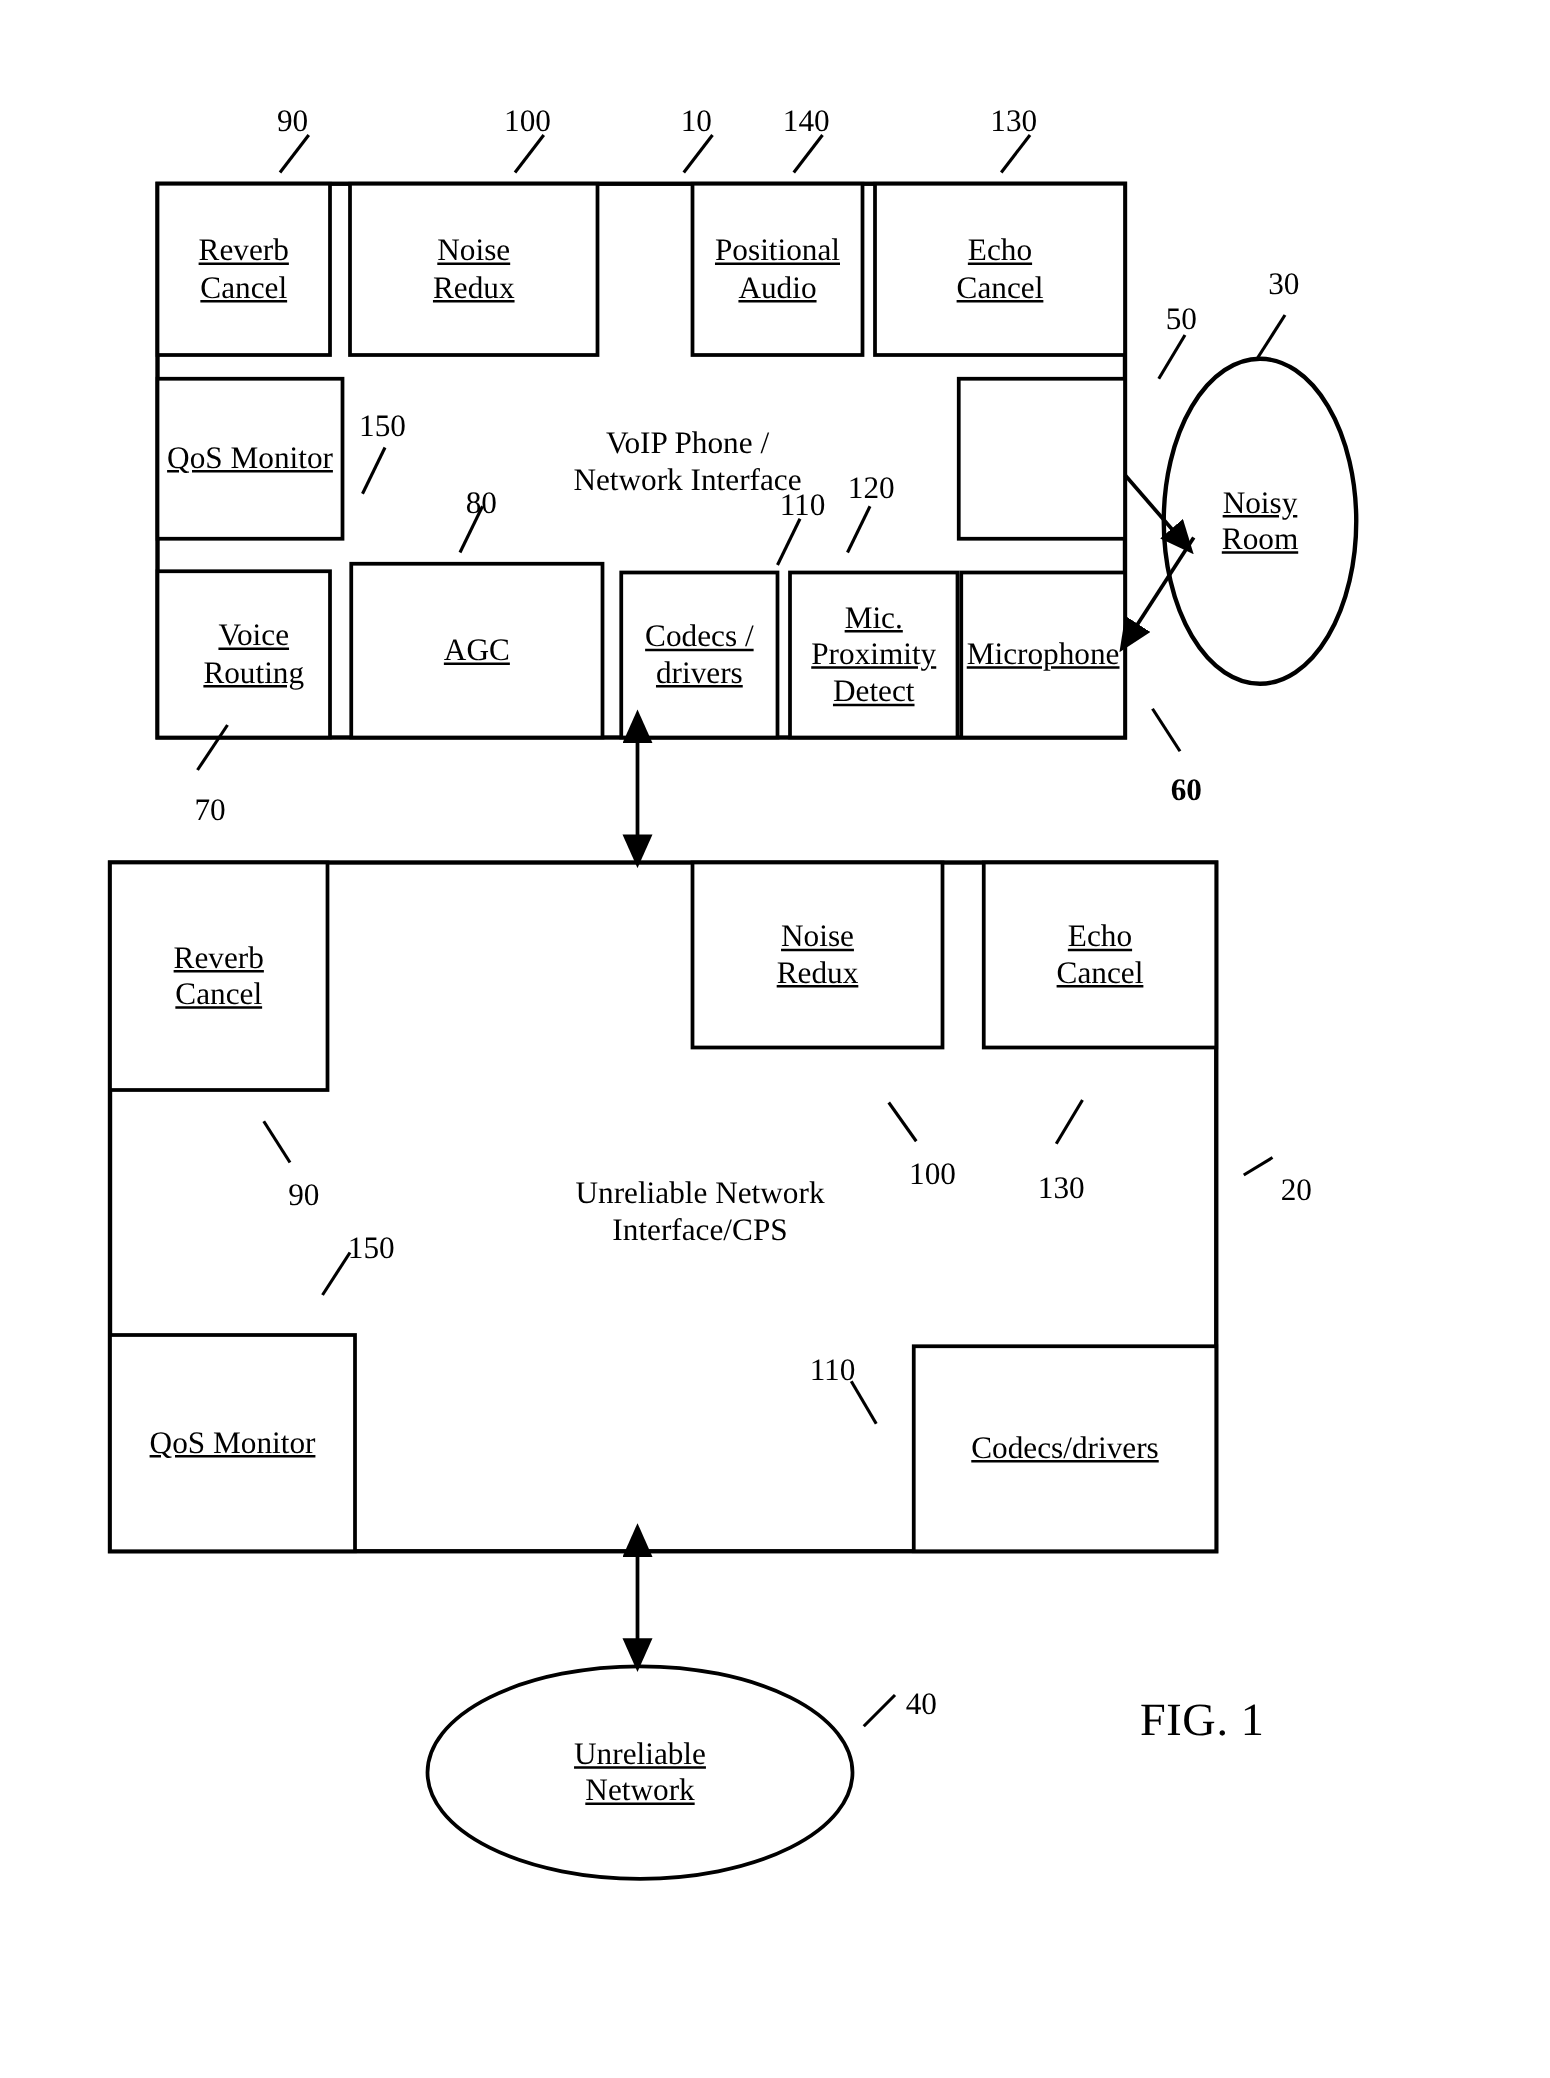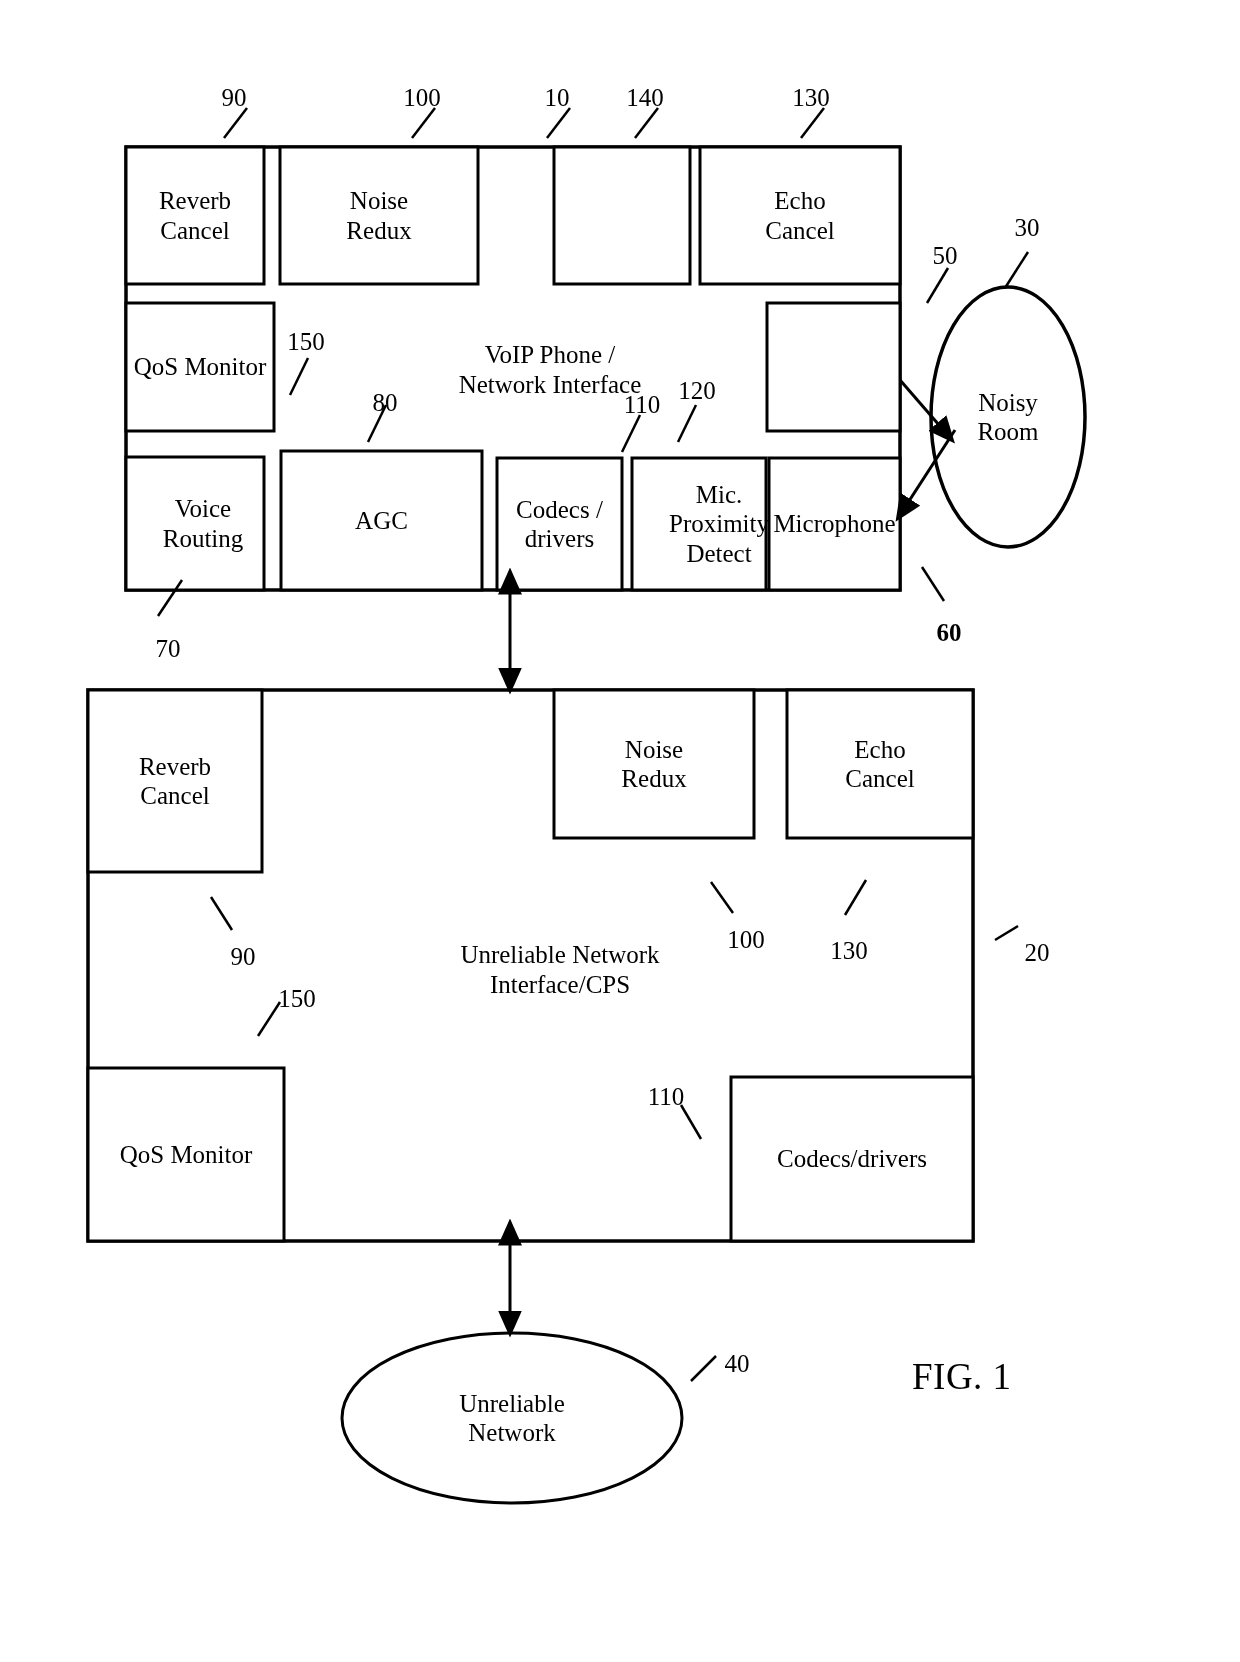--- a/index.html
+++ b/index.html
@@ -31,20 +31,21 @@
   .box-label {
     position: absolute;
     display: flex;
     align-items: center;
     justify-content: center;
     text-align: center;
     line-height: 1.18;
     font-size: 25px;
     white-space: pre-line;
     pointer-events: none;
+    text-decoration: underline;
   }
   .ref-num {
     position: absolute;
     font-size: 25px;
     text-align: center;
     line-height: 1;
   }
   .free-label {
     position: absolute;
     font-size: 25px;
@@ -117,29 +118,31 @@
         <line x1="681" y1="1105" x2="701" y2="1139" stroke="#000" stroke-width="2.5"></line>
         <line x1="995" y1="940" x2="1018" y2="926" stroke="#000" stroke-width="2.5"></line>
         <line x1="691" y1="1381" x2="716" y2="1356" stroke="#000" stroke-width="2.5"></line>
       </g>
   </svg>
 
   <div class="box-label" style="left:126px; top:147px; width:138px; height:137px;">Reverb
 Cancel</div>
   <div class="box-label" style="left:280px; top:147px; width:198px; height:137px;">Noise
 Redux</div>
+  <div class="box-label" style="left:554px; top:147px; width:136px; height:137px;">Positional
+Audio</div>
   <div class="box-label" style="left:700px; top:147px; width:200px; height:137px;">Echo
 Cancel</div>
   <div class="box-label" style="left:122px; top:303px; width:156px; height:128px;">QoS Monitor</div>
   <div class="box-label" style="left:126px; top:457px; width:154px; height:133px;">Voice
 Routing</div>
   <div class="box-label" style="left:281px; top:451px; width:201px; height:139px;">AGC</div>
   <div class="box-label" style="left:497px; top:458px; width:125px; height:132px;">Codecs /
 drivers</div>
-  <div class="box-label" style="left:632px; top:458px; width:134px; height:132px;padding-left:20px;">Mic.
+  <div class="box-label" style="left:632px; top:458px; width:134px; height:132px;">Mic.
 Proximity
 Detect</div>
   <div class="box-label" style="left:763px; top:458px; width:143px; height:132px;">Microphone</div>
 
   <div class="free-label" style="left:400px; top:340px; width:300px;">VoIP Phone /
 Network Interface</div>
 
   <div class="box-label" style="left:931px; top:352px; width:154px; height:130px;">Noisy
 Room</div>
 

